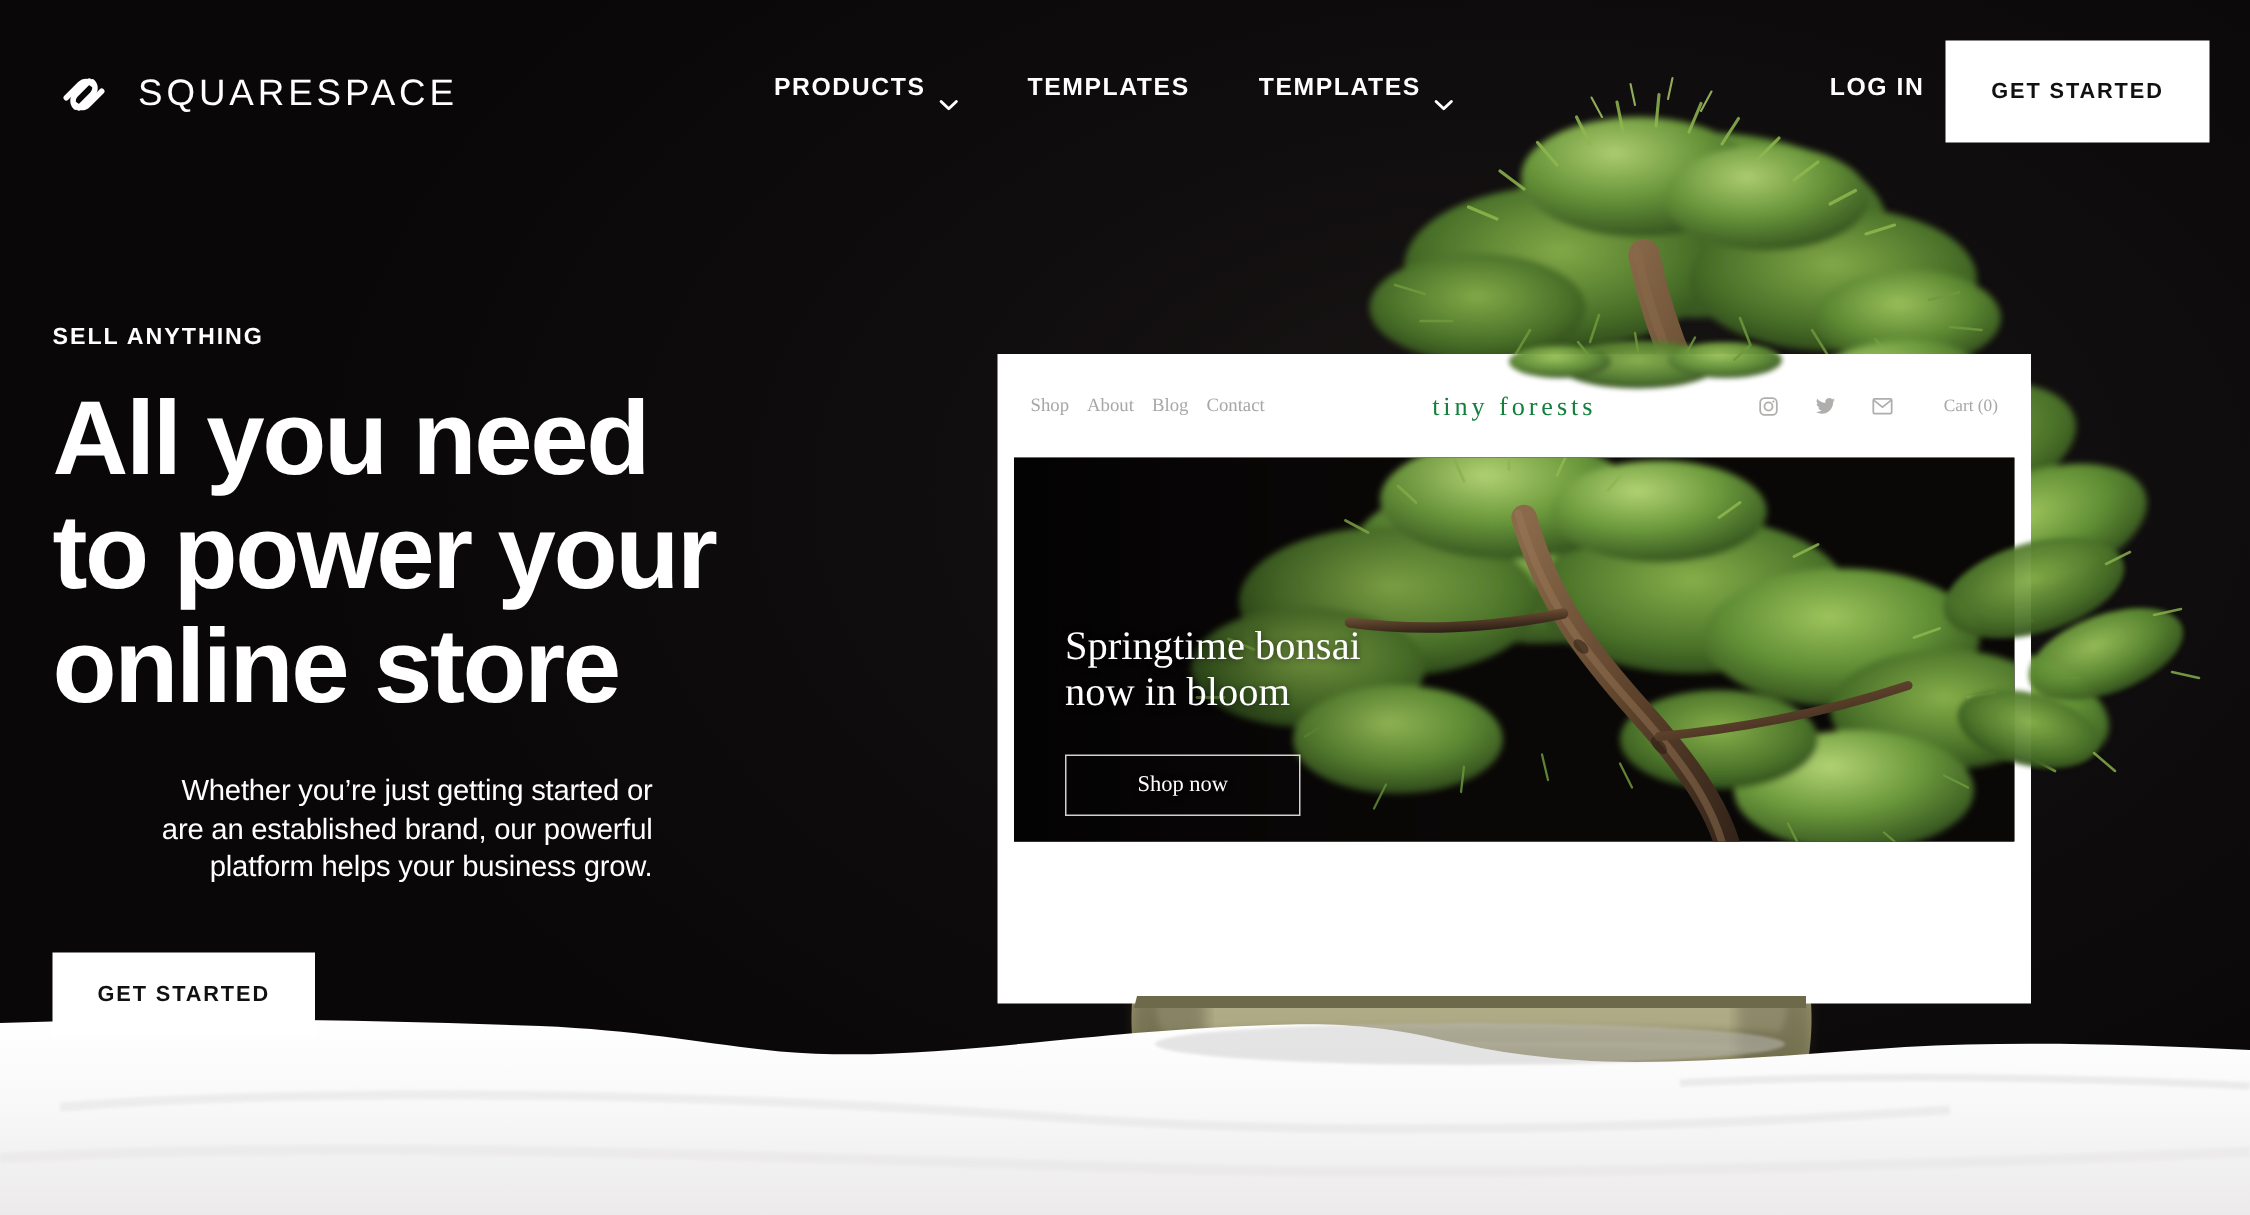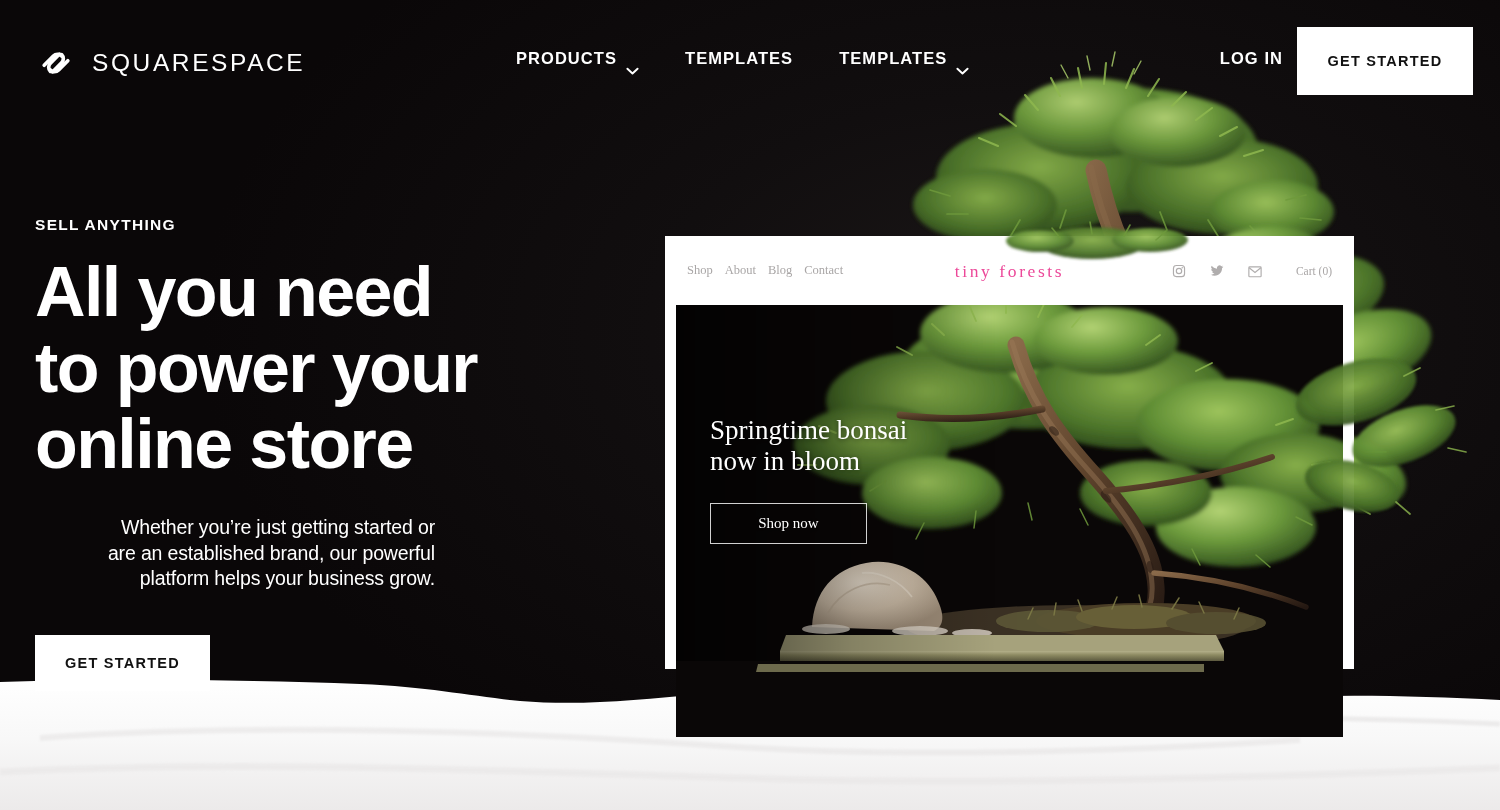--- a/index.html
+++ b/index.html
@@ -107,36 +107,36 @@
     display:flex; align-items:center; gap:12px;
     font-family:"Liberation Serif", serif;
     font-size:12.5px; color:#a9a6a6;
   }
   .mockup-nav span { cursor:pointer; white-space:nowrap; }
   .mockup-logo {
     position:absolute; left:0; right:0; top:50%;
     transform:translateY(-50%);
     text-align:center;
     font-family:"Liberation Serif", serif;
-    font-size:17.5px; color:#ec4899; letter-spacing:2.6px;
+    font-size:17.5px; color:#15803d; letter-spacing:2.6px;
     pointer-events:none;
   }
   .mockup-actions {
     position:absolute; right:11px; top:50%; transform:translateY(-50%);
     display:flex; align-items:center; gap:24px;
   }
   .mockup-actions .ico { width:14px; height:14px; display:block; cursor:pointer; }
   .cart-label {
     font-family:"Liberation Serif", serif;
     font-size:11.5px; color:#a9a6a6; margin-left:10px; cursor:pointer;
     white-space:nowrap;
   }
 
   .mockup-canvas {
-    position:relative; width:667px; height:432px; overflow:hidden;
+    position:relative; width:667px; height:256px; overflow:hidden;
     background:#0a0707;
   }
   .mockup-canvas .inner-photo { position:absolute; inset:0; }
   .mockup-canvas .inner-photo svg { display:block; width:667px; height:356px; }
 
   .mockup-copy { position:absolute; left:34px; top:110px; z-index:5; }
   .mockup-title {
     font-family:"Liberation Serif", serif;
     color:#fff; font-size:27px; line-height:31px; font-weight:400;
     text-shadow:0 1px 5px rgba(0,0,0,.55);

